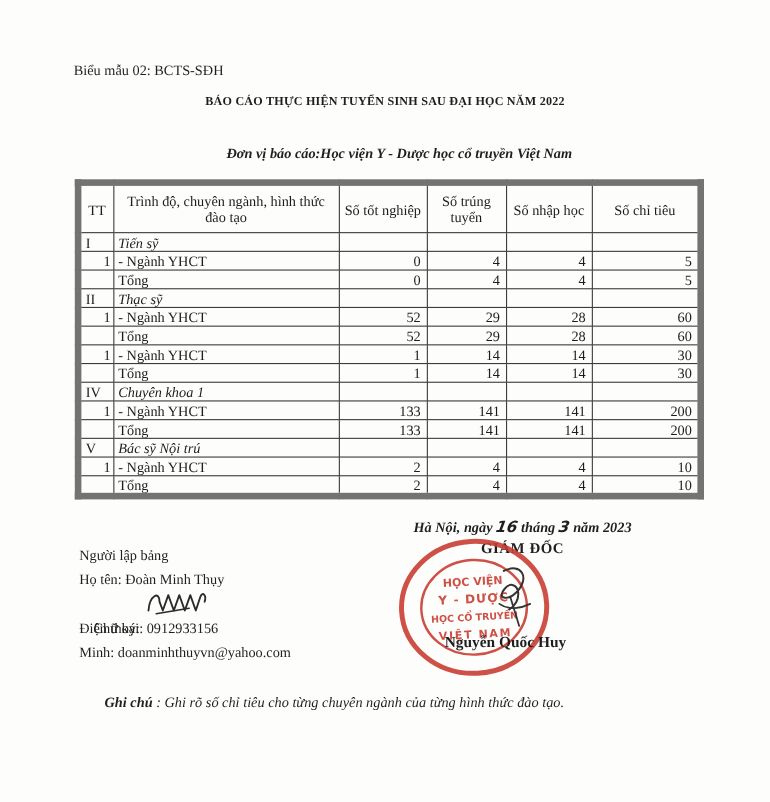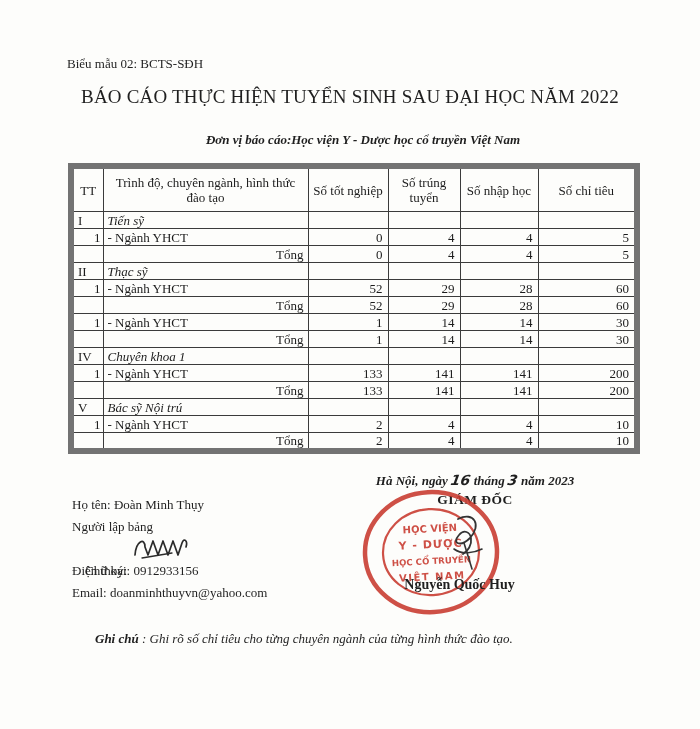--- a/index.html
+++ b/index.html
@@ -5,21 +5,21 @@
   html,body{margin:0;padding:0;}
   body{
     width:700px;height:729px;position:relative;overflow:hidden;
     background:#fdfdfb;
     font-family:"Liberation Serif","DejaVu Serif",serif;
     color:#1f1f1f;
   }
   .abs{position:absolute;}
 
   #form-id{left:67px;top:56px;font-size:13px;}
-  #doc-title{left:0;top:86px;width:100%;text-align:center;font-weight:normal;font-size:19px;letter-spacing:.2px;}
+  #doc-title{left:0;top:86px;width:100%;text-align:center;font-weight:bold;font-size:11px;letter-spacing:.2px;}
   #doc-subtitle{left:0;top:132px;width:100%;text-align:center;font-weight:bold;font-style:italic;font-size:13px;padding-left:13px;}
 
   
   #report-table{
     position:absolute;left:68px;top:163px;width:566px;
     border-collapse:collapse;table-layout:fixed;
     font-size:13px;color:#1c1c1c;
   }
   #report-table td,#report-table th{
     border:1px solid #3b3b3b;padding:0 4px;overflow:hidden;
@@ -31,21 +31,21 @@
   #report-table col.c-n1{width:80px;}
   #report-table col.c-n2{width:72px;}
   #report-table col.c-n3{width:78px;}
   #report-table col.c-n4{width:99px;}
   #report-table thead th{height:42px;text-align:center;vertical-align:middle;font-size:13px;}
   #report-table tbody tr{height:17px;}
   .num{text-align:right;padding-right:5px !important;}
   tr.r-section td.tt{font-weight:bold;text-align:left;padding-left:4px;}
   tr.r-section td.lbl{font-weight:bold;font-style:italic;}
   tr.r-data td.tt{text-align:right;padding-right:2px !important;}
-  tr.r-total td.lbl{text-align:right;font-weight:bold;}
+  tr.r-total td.lbl{text-align:left;font-weight:bold;}
   tr.r-total td.num{font-weight:bold;}
 
   
   #preparer-block{left:72px;top:494px;font-size:13px;line-height:22px;}
   #preparer-block .line{white-space:pre;}
   #sig-line{position:relative;height:22px;}
   #preparer-signature{position:absolute;left:58px;top:-6px;}
 
   #right-block{left:340px;top:472px;width:270px;text-align:center;}
   #place-date{font-style:italic;font-weight:bold;font-size:13px;white-space:pre;}
@@ -193,31 +193,31 @@
       <td class="lbl">Tổng</td>
       <td class="num">2</td>
       <td class="num">4</td>
       <td class="num">4</td>
       <td class="num">10</td>
     </tr>
   </tbody>
 </table>
 
 <div class="abs" id="preparer-block">
+  <div class="line">Người lập bảng</div>
   <div class="line">Họ tên: Đoàn Minh Thụy</div>
-  <div class="line">Người lập bảng</div>
   <div class="line" id="sig-line">
     <span>Chữ ký:</span>
     <svg id="preparer-signature" width="66" height="32" viewBox="0 0 66 32">
       <path d="M5,23 C6,9 15,5 15,15 L18,23 L23,9 L28,23 L33,9 L38,23 L43,9 L48,23 L52,11 C54,5 58,9 56,15" fill="none" stroke="#2b2b2b" stroke-width="1.7" stroke-linecap="round" stroke-linejoin="round"></path>
       <path d="M12,26 L42,21" fill="none" stroke="#2b2b2b" stroke-width="1.3" stroke-linecap="round"></path>
     </svg>
   </div>
   <div class="line">Điện thoại: 0912933156</div>
-  <div class="line">Email: doanminhthuyvn@yahoo.com</div>
+  <div class="line">Minh: doanminhthuyvn@yahoo.com</div>
 </div>
 
 <div class="abs" id="right-block">
   <div id="place-date"><span>Hà Nội, ngày </span><span class="hw">16</span><span> tháng </span><span class="hw">3</span><span> năm 2023</span></div>
   <div id="director-title">GIÁM ĐỐC</div>
 </div>
 
 <svg id="stamp" width="150" height="130" viewBox="0 0 150 130">
   <g opacity="0.88" transform="rotate(-3 75 65)">
     <ellipse cx="73" cy="65" rx="66" ry="60" fill="none" stroke="#c8392e" stroke-width="4.5"></ellipse>

